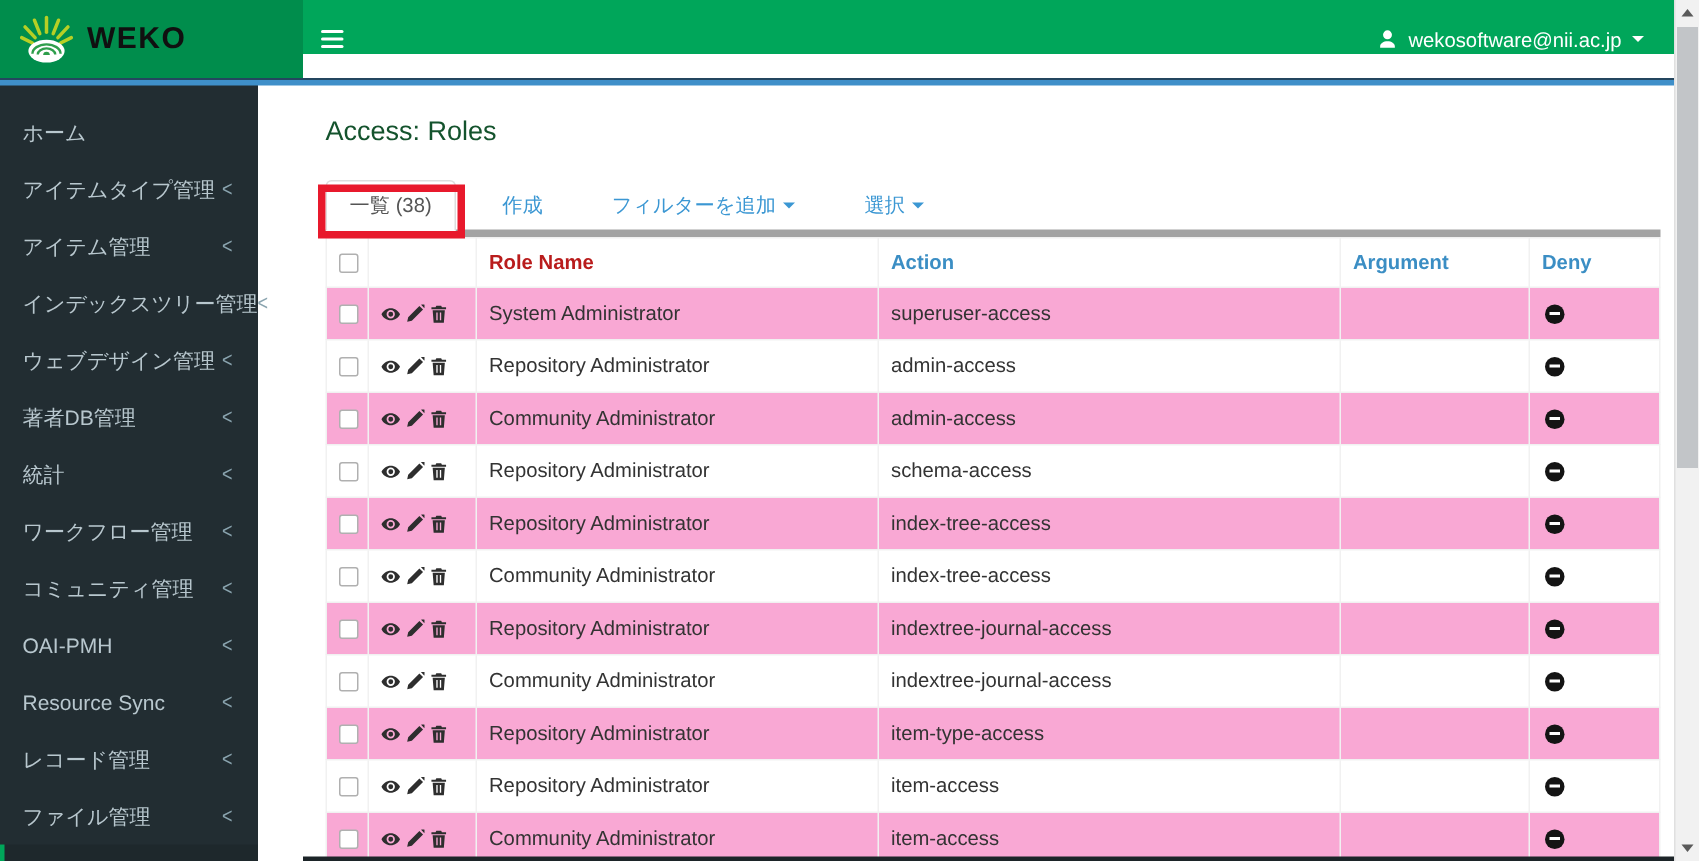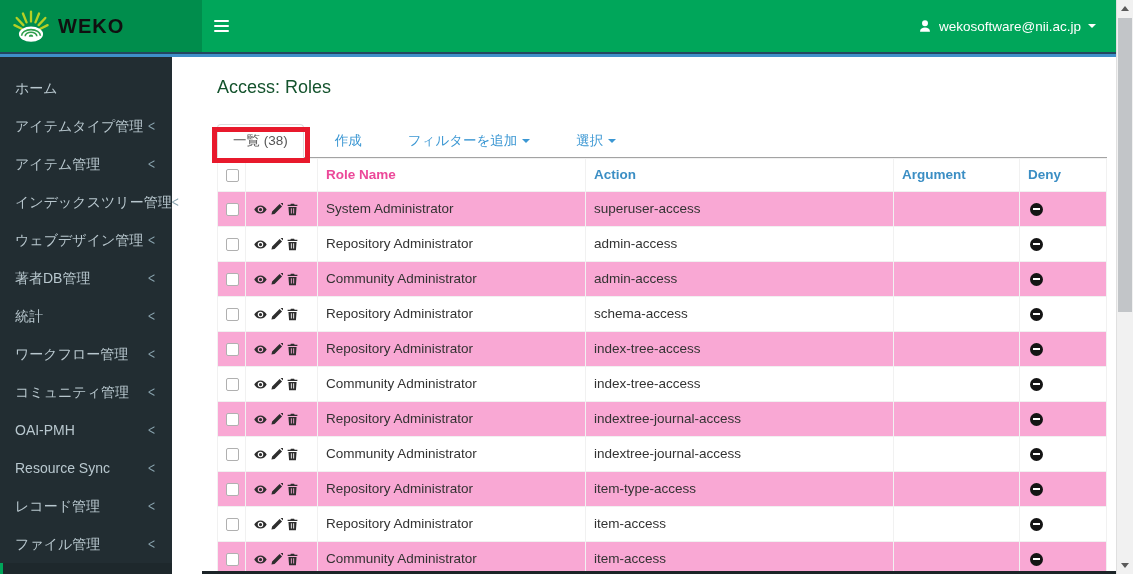--- a/index.html
+++ b/index.html
@@ -1,21 +1,21 @@
 <!DOCTYPE html>
 <html style="--navbar-green: #00a65a; --logo-green: #008d4c; --sidebar-bg: #222d32; --sidebar-text: #b8c7ce; --accent-blue: #3b97d3; --table-link-blue: #3b8ec4; --blue-strip: #3f8fc9; --annotation-red: #e8192c; --deny-icon: #141414;"><head>
 <meta charset="utf-8">
 <style>
   * { margin:0; padding:0; box-sizing:border-box; }
   html,body { width:1133px; height:574px; overflow:hidden; background:#fff;
               font-family:"Liberation Sans", sans-serif; }
   #app { position:relative; width:1133px; height:574px; overflow:hidden; background:#fff; }
 
   
-  .topbar { position:absolute; left:0; top:0; width:1116px; height:52px; background:var(--navbar-green,#00a65a); z-index:3; }
+  .topbar { position:absolute; left:0; top:0; width:1116px; height:36px; background:var(--navbar-green,#00a65a); z-index:3; }
   .logo-area { position:absolute; left:0; top:0; width:202px; height:52px; background:var(--logo-green,#008d4c);
                display:flex; align-items:center; padding-left:13px; z-index:4; }
   .logo-text { color:#101010; font-size:20px; font-weight:700; letter-spacing:1px; margin-left:9px; }
   .hamburger { position:absolute; left:214px; top:0; width:40px; height:52px; display:flex; flex-direction:column;
                justify-content:center; align-items:flex-start; gap:3px; cursor:pointer; }
   .hamburger .bar { width:15px; height:2px; background:#fff; border-radius:1px; }
   .user-menu { position:absolute; right:12px; top:0; height:52px; display:flex; align-items:center; gap:7px;
                color:#fff; font-size:13.5px; cursor:pointer; padding:0 8px; }
   .caret { display:inline-block; width:0; height:0; border-left:4px solid transparent;
            border-right:4px solid transparent; border-top:4px solid currentColor; vertical-align:middle; }
@@ -28,35 +28,35 @@
   .menu-item { display:flex; justify-content:space-between; align-items:center; padding:12px 15px;
                color:var(--sidebar-text,#b8c7ce); font-size:14px; line-height:14px; cursor:pointer; white-space:nowrap; }
   .menu-chevron { font-size:12px; color:#8aa4af; transform:scaleY(1.2); margin-right:2px; }
   .menu-item.partial-active { border-left:3px solid var(--navbar-green,#00a65a); background:#1e282c; height:32px; }
 
   
   .content { position:absolute; left:202px; top:57px; width:914px; height:517px; background:#fff;
              overflow:hidden; padding-left:15px; z-index:1; }
   .page-title { margin-top:20px; font-size:18px; font-weight:500; color:#14532d; }
 
-  .tabbar { margin-top:24px; display:flex; align-items:flex-end; border-bottom:1px solid #a3a3a3;
+  .tabbar { margin-top:24px; display:flex; align-items:flex-end; border-bottom:5px solid #a3a3a3;
             height:36px; position:relative; width:890px; }
   .tab { position:relative; font-size:13.5px; padding:9px 15px; color:var(--accent-blue,#3b97d3);
          cursor:pointer; white-space:nowrap; line-height:14px; }
   .tab + .tab { margin-left:16px; }
   .tab.active { background:#fff; border:1px solid #ddd; border-bottom:1px solid #fff; border-radius:4px 4px 0 0;
                 color:#555; margin-bottom:-1px; }
   .tab .caret { margin-left:5px; }
   .annotation-box { position:absolute; left:-6px; right:-7px; top:2px; bottom:-6px;
                     border:5px solid var(--annotation-red,#e8192c); pointer-events:none; z-index:6; }
 
   
   table.roles { border-collapse:collapse; table-layout:fixed; width:889px; font-size:13.5px; color:#333; }
   .roles th, .roles td { border:1px solid #f1f1f1; text-align:left; vertical-align:middle; overflow:hidden; }
-  .roles th { padding:9px 8px; font-weight:700; color:#ec4899; line-height:14px; background:#fff; }
+  .roles th { padding:9px 8px; font-weight:700; color:#b91c1c; line-height:14px; background:#fff; }
   .roles th.sortable { color:var(--table-link-blue,#3b8ec4); cursor:pointer; }
   .roles td { padding:10px 8px; line-height:14px; background:#fff; }
   .roles tr.striped td { background:#f9a8d4; }
 
   .checkbox { display:inline-block; width:13px; height:13px; border:1px solid #b0b0b0; border-radius:2px;
               background:#fff; cursor:pointer; vertical-align:middle; }
   .row-actions { display:flex; align-items:center; gap:3px; }
   .row-actions .aicon { width:13px; height:13px; cursor:pointer; display:inline-block; }
   .row-actions svg { display:block; fill:#2e2e2e; }
   .deny-icon { position:relative; display:inline-block; width:13px; height:13px; border-radius:50%;

